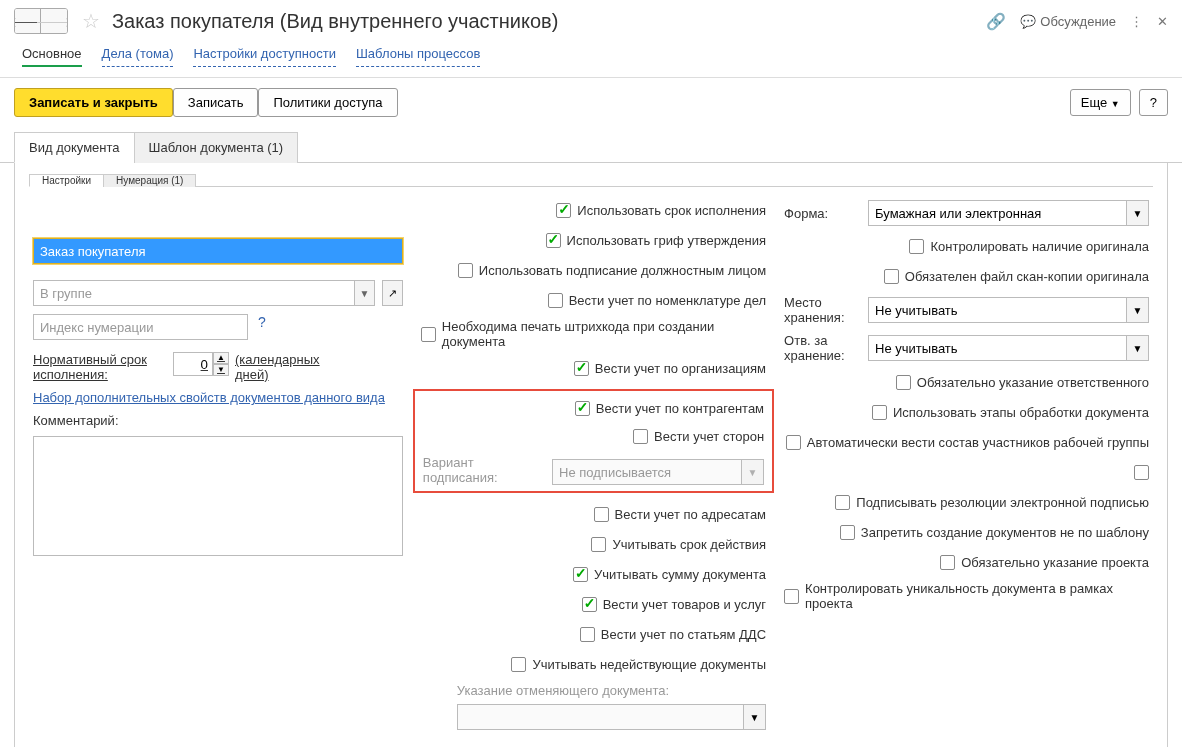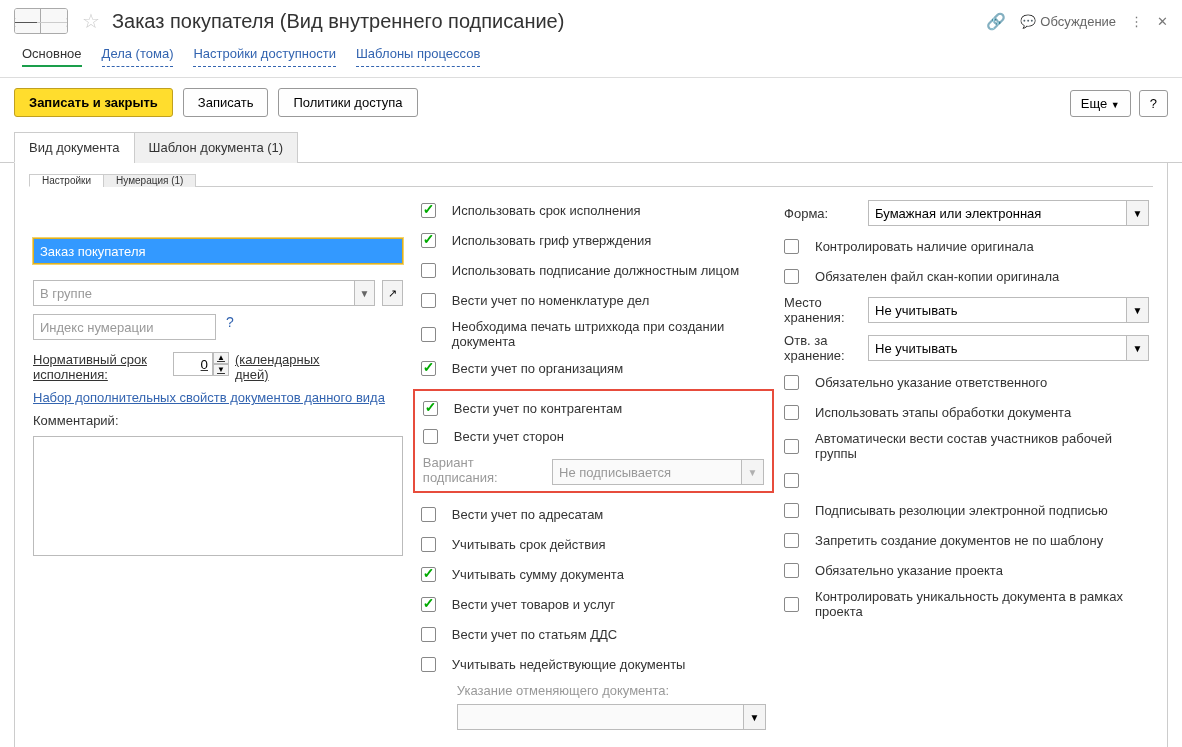--- a/index.html
+++ b/index.html
@@ -14,21 +14,21 @@
 .star-icon { font-size: 20px; color: #ccc; margin-left: 8px; margin-right: 6px; }
 .title { font-size: 20px; font-weight: normal; color: #333; }
 .titlebar-right { margin-left: auto; display: flex; align-items: center; gap: 14px; color: #777; }
 .titlebar-right .link-icon { font-size: 16px; }
 .discussion-link { display: flex; align-items: center; gap: 4px; font-size: 13px; color: #666; cursor: pointer; }
 
 .tabs-top { display: flex; gap: 20px; padding: 8px 16px 10px 22px; border-bottom: 1px solid #ddd; }
 .tabs-top a { color: #3364b0; text-decoration: none; border-bottom: 1px dashed #3364b0; font-size: 13px; }
 .tabs-top a.active { color: #333; border-bottom: 2px solid #4a8; text-decoration: none; padding-bottom: 4px; border-bottom-style: solid; }
 
-.toolbar { display: flex; align-items: flex-end; padding: 10px 14px; gap: 10px; }
+.toolbar { display: flex; align-items: center; padding: 10px 14px; }
 .btn { border: 1px solid #999; background: #fefefe; padding: 6px 14px; font-size: 13px; cursor: pointer; border-radius: 3px; }
 .btn.primary { background: #ffdd2d; border-color: #c0a020; font-weight: bold; }
 .btn.small { padding: 5px 10px; }
 .toolbar-right { margin-left: auto; display: flex; gap: 8px; }
 
 .main-tabs { display: flex; padding: 0 14px; border-bottom: 1px solid #ccc; margin-top: 4px; }
 .main-tab { padding: 7px 14px; border: 1px solid #ccc; border-bottom: none; background: #f0f0f0; cursor: pointer; font-size: 13px; position: relative; top: 1px; margin-right: -1px; }
 .main-tab.active { background: #fff; border-bottom: 1px solid #fff; }
 
 .sub-tabs-wrap { padding: 10px 14px 0 14px; border: 1px solid #ccc; border-top: none; margin: 0 14px; background: #fff; height: 590px; }
@@ -51,21 +51,21 @@
 .ext-btn { width: 22px; height: 26px; border: 1px solid #bbb; margin-left: 3px; background: #f4f4f4; font-size: 11px; cursor: pointer; display:flex; align-items:center; justify-content:center; }
 .help-q { color: #3364b0; font-size: 14px; margin-left: 6px; cursor: pointer; }
 .label { font-size: 13px; color: #333; }
 .link { color: #3364b0; text-decoration: underline; font-size: 13px; cursor: pointer; }
 .textarea { border: 1px solid #bbb; width: 100%; height: 120px; resize: none; font-size: 13px; padding: 4px; }
 .spinner { display: flex; }
 .spinner input { width: 40px; text-align: right; border: 1px solid #bbb; height: 24px; padding-right: 4px; }
 .spinner-btns { display: flex; flex-direction: column; }
 .spinner-btns button { width: 16px; height: 12px; border: 1px solid #bbb; background: #f4f4f4; font-size: 8px; line-height: 8px; cursor: pointer; padding: 0; }
 
-.chk-row { display: flex; align-items: center; gap: 16px; min-height: 22px; }
+.chk-row { display: flex; align-items: center; gap: 6px; min-height: 22px; justify-content: flex-end; }
 .chk { width: 15px; height: 15px; border: 1px solid #888; border-radius: 2px; background: #fff; position: relative; cursor: pointer; flex-shrink: 0; }
 .chk.checked::after { content: "✓"; position: absolute; top: -3px; left: 1px; color: #0a0; font-size: 14px; font-weight: bold; }
 .chk-label { font-size: 13px; color: #333; }
 
 .red-box { border: 2px solid #e74c3c; padding: 6px 8px; margin: 2px -8px; }
 .disabled-text { color: #999; }
 
 .label-val-row { display: flex; align-items: center; gap: 10px; min-height: 28px; }
 .label-val-row .lbl { width: 74px; font-size: 13px; }
 .select-full { flex: 1; display: flex; }
@@ -76,21 +76,21 @@
 </style>
 </head>
 <body>
 
 <div class="titlebar">
   <div class="nav-group">
     <div class="nav-btn">🡐</div>
     <div class="nav-btn disabled">🡒</div>
   </div>
   <span class="star-icon">☆</span>
-  <span class="title">Заказ покупателя (Вид внутреннего подписание)</span>
+  <span class="title">Заказ покупателя (Вид внутреннего участников)</span>
   <div class="titlebar-right">
     <span class="link-icon">🔗</span>
     <span class="discussion-link">
       <span>💬</span>
       <span>Обсуждение</span>
     </span>
     <span style="cursor:pointer;">⋮</span>
     <span style="cursor:pointer;">✕</span>
   </div>
 </div>
@@ -134,21 +134,21 @@
         </div>
       </div>
       <div class="field-row">
         <div class="select-wrap">
           <input class="input" style="color: rgb(153, 153, 153);" placeholder="В группе">
           <button class="select-btn">▼</button>
         </div>
         <button class="ext-btn">↗</button>
       </div>
       <div class="field-row">
-        <input class="input" style="width: 183px;" placeholder="Индекс нумерации">
+        <input class="input" style="width: 215px;" placeholder="Индекс нумерации">
         <span class="help-q">?</span>
       </div>
       <div style="display:flex;align-items:flex-start;gap:10px;margin-top:4px;text-decoration:underline;">
         <span class="label" style="width:130px;">Нормативный срок исполнения:</span>
         <div style="display:flex;gap:6px;align-items:flex-start;">
           <div class="spinner">
             <input value="0" style="">
             <div class="spinner-btns">
               <button>▲</button>
               <button>▼</button>

